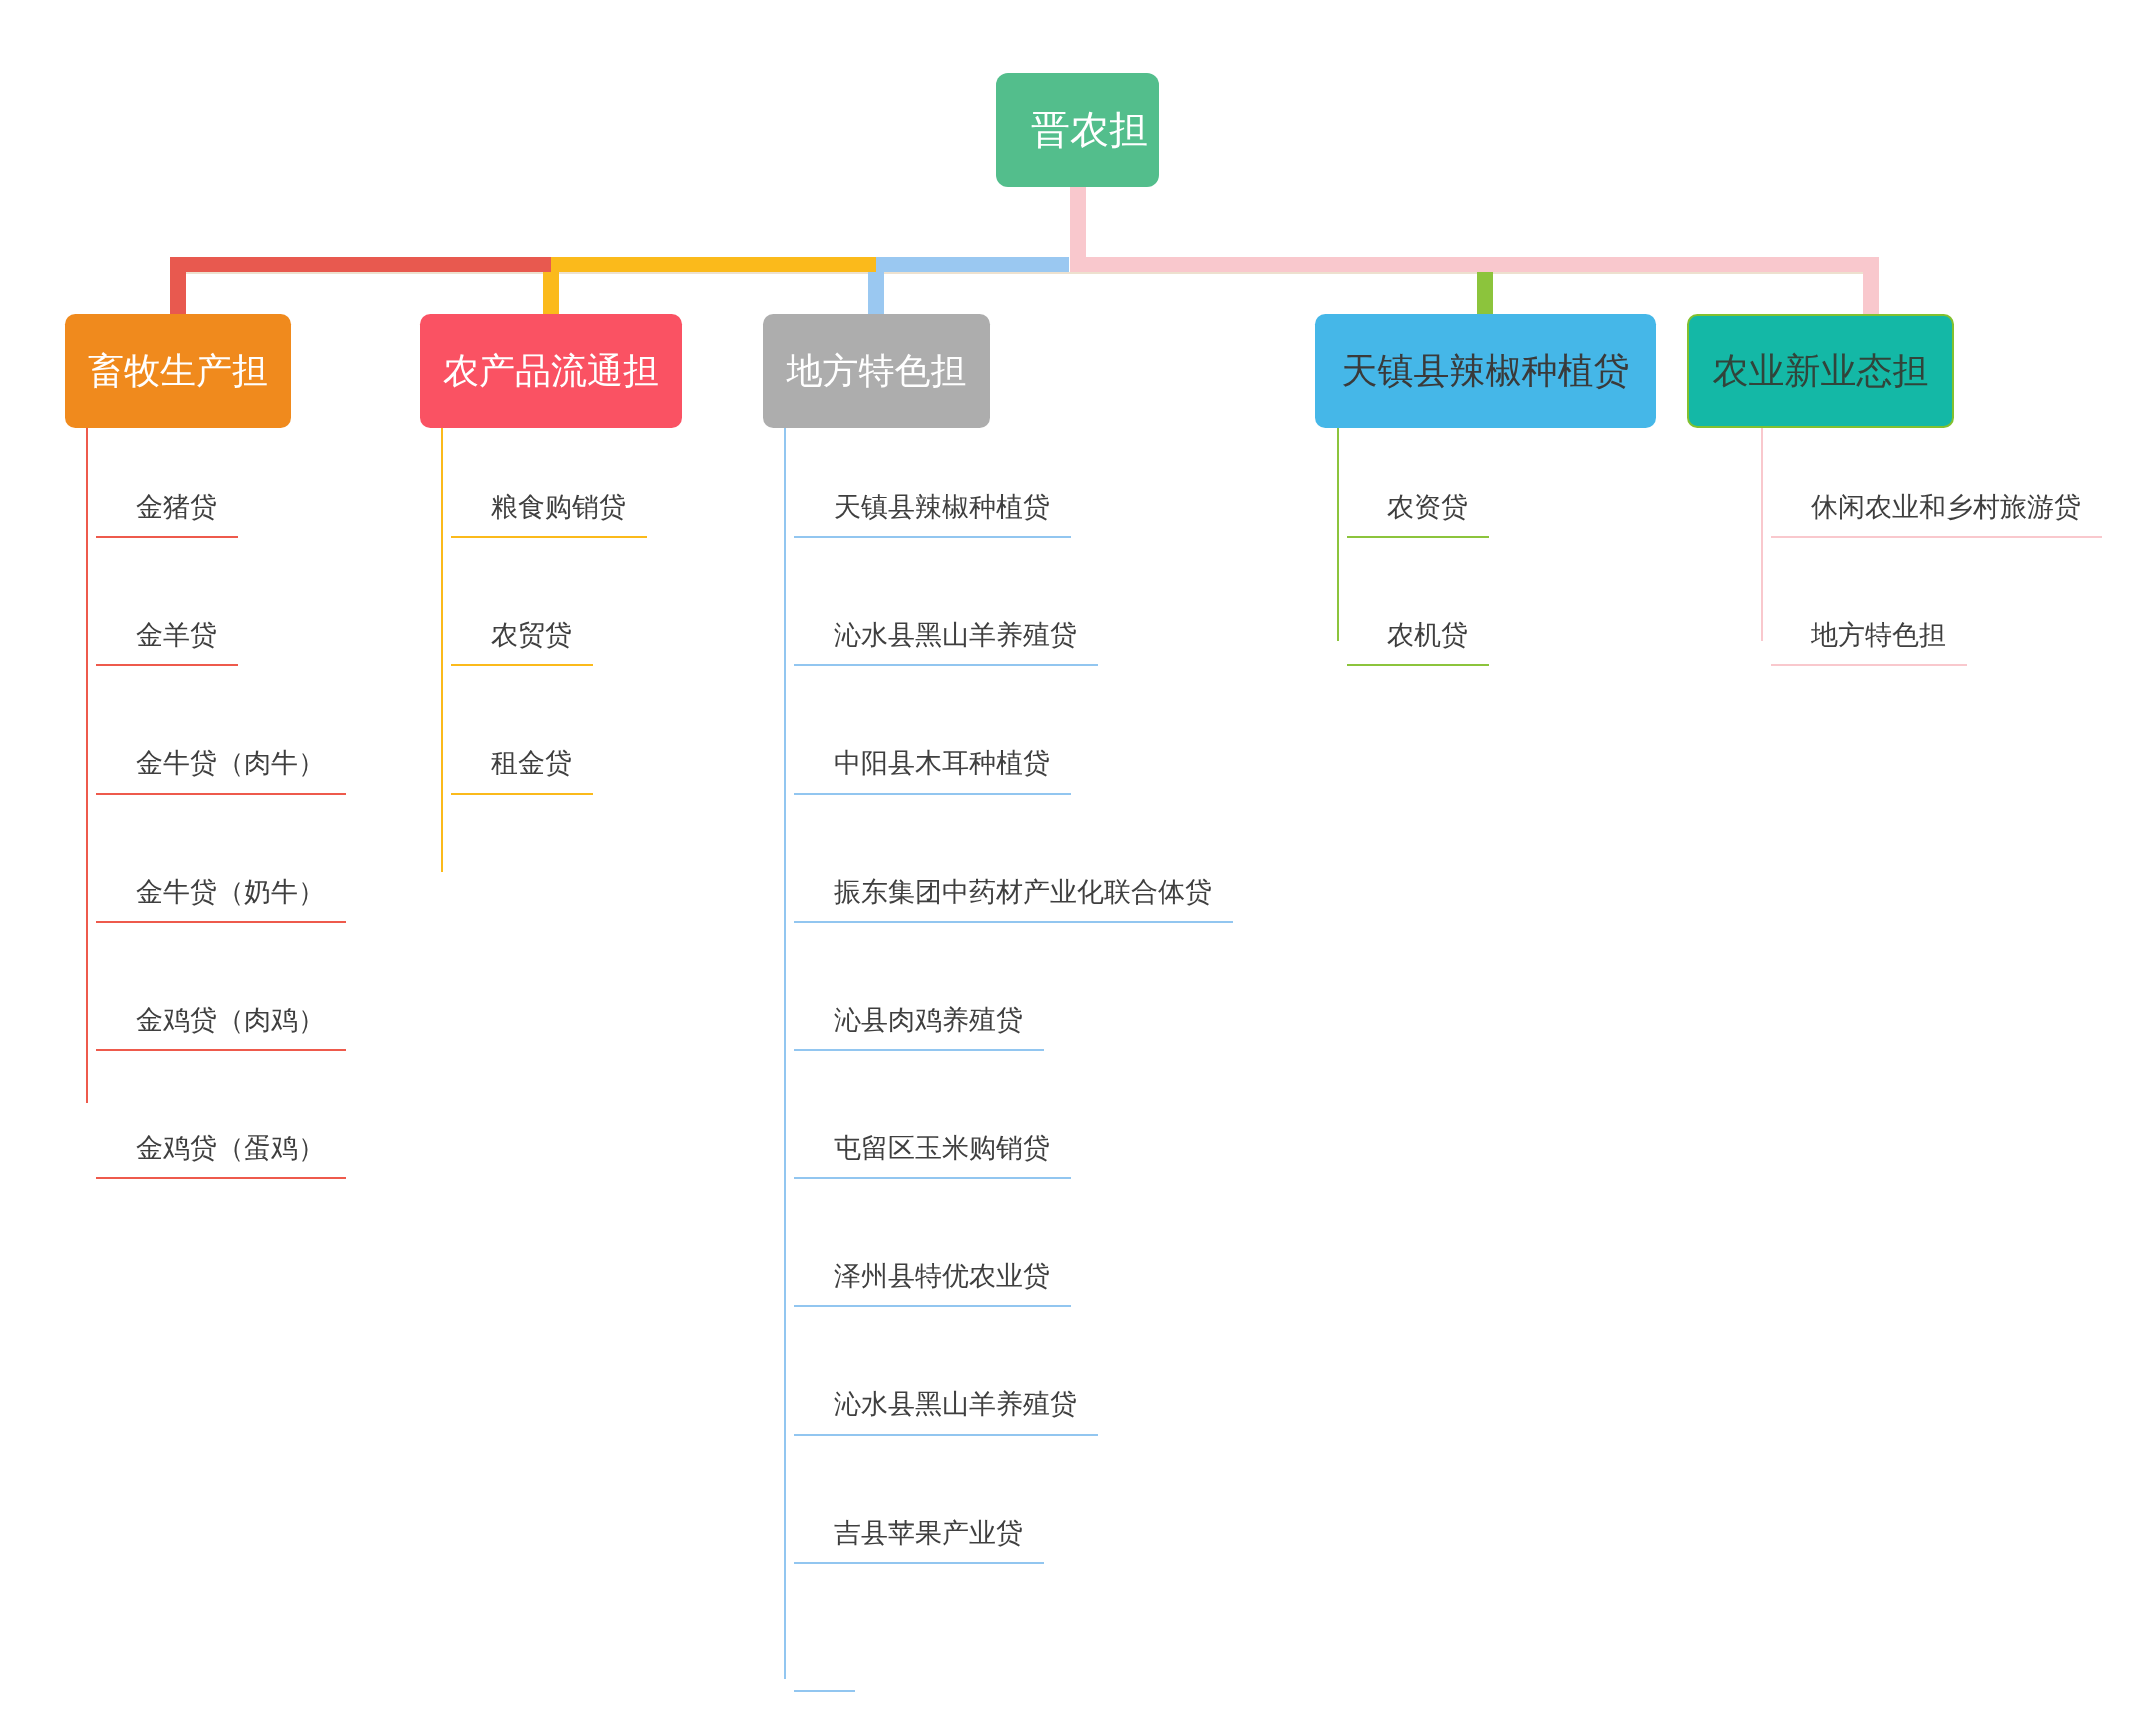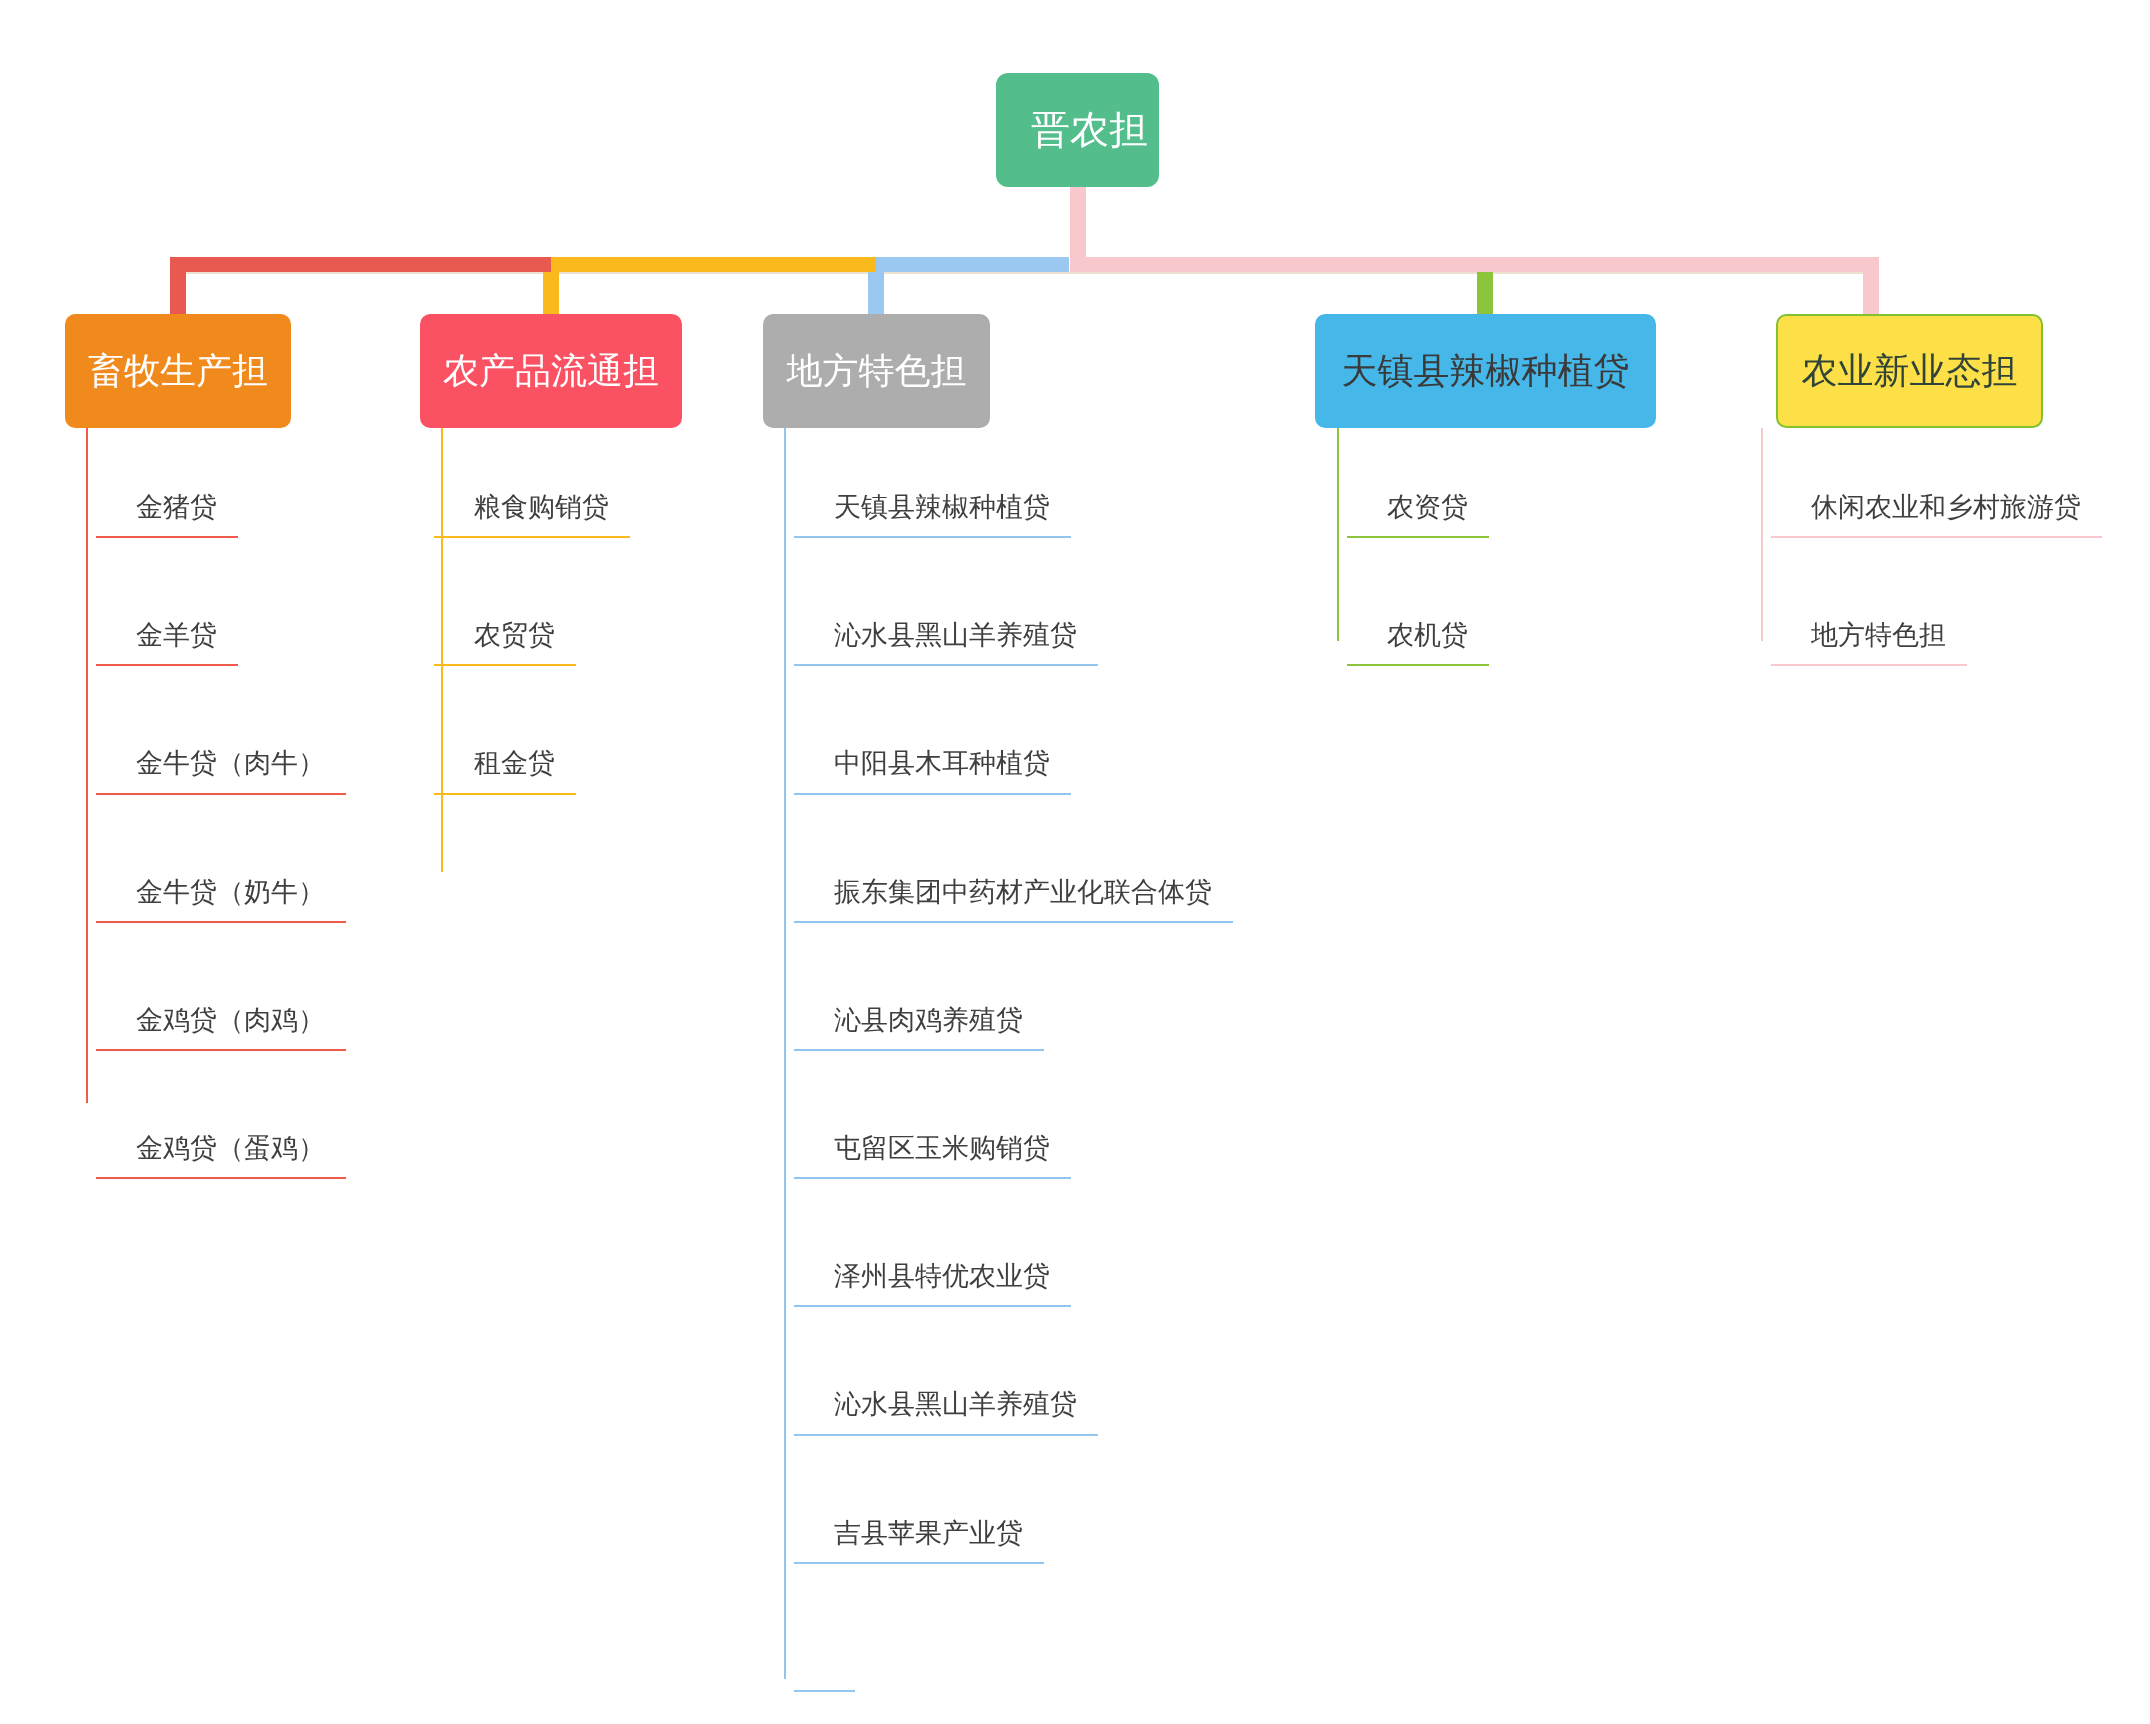--- a/index.html
+++ b/index.html
@@ -25,27 +25,27 @@
   
   .node{position:absolute;display:flex;align-items:center;justify-content:center;
         box-sizing:border-box;border-radius:12px;}
   .root-node{left:996px;top:73px;width:163px;height:114px;background:#53BE8C;
              color:#ffffff;font-size:39px;padding-left:24px;}
   .branch{top:314px;height:114px;border-radius:10.3px;font-size:36px;color:#ffffff;}
   .branch-1{left:65px;width:226px;background:#F08A1D;}
   .branch-2{left:420px;width:262px;background:#FA5263;}
   .branch-3{left:763px;width:227px;background:#ADADAD;}
   .branch-4{left:1315px;width:341px;background:#45B7E8;color:#3A3A3A;}
-  .branch-5{left:1776px;width:267px;background:#fde047;color:#31443A;
+  .branch-5{left:1687px;width:267px;background:#14b8a6;color:#31443A;
             border:2.8px solid #82C12F;}
 
   
   .leaves{position:absolute;top:410px;margin-left:10px;}
   .leaves-1{left:86px;}
-  .leaves-2{left:424px;}
+  .leaves-2{left:441px;}
   .leaves-3{left:784px;}
   .leaves-4{left:1337px;}
   .leaves-5{left:1761px;}
   .leaf{height:115px;display:flex;align-items:flex-end;width:fit-content;
         padding:0 21px 11.2px 40px;box-sizing:content-box;
         font-size:27px;color:#3F3F3F;white-space:nowrap;
         border-bottom:2.3px solid transparent;}
   .leaves-1 .leaf{border-bottom-color:#EE5A4C;}
   .leaves-2 .leaf{border-bottom-color:#FBBA1B;}
   .leaves-3 .leaf{border-bottom-color:#92C6F0;}

